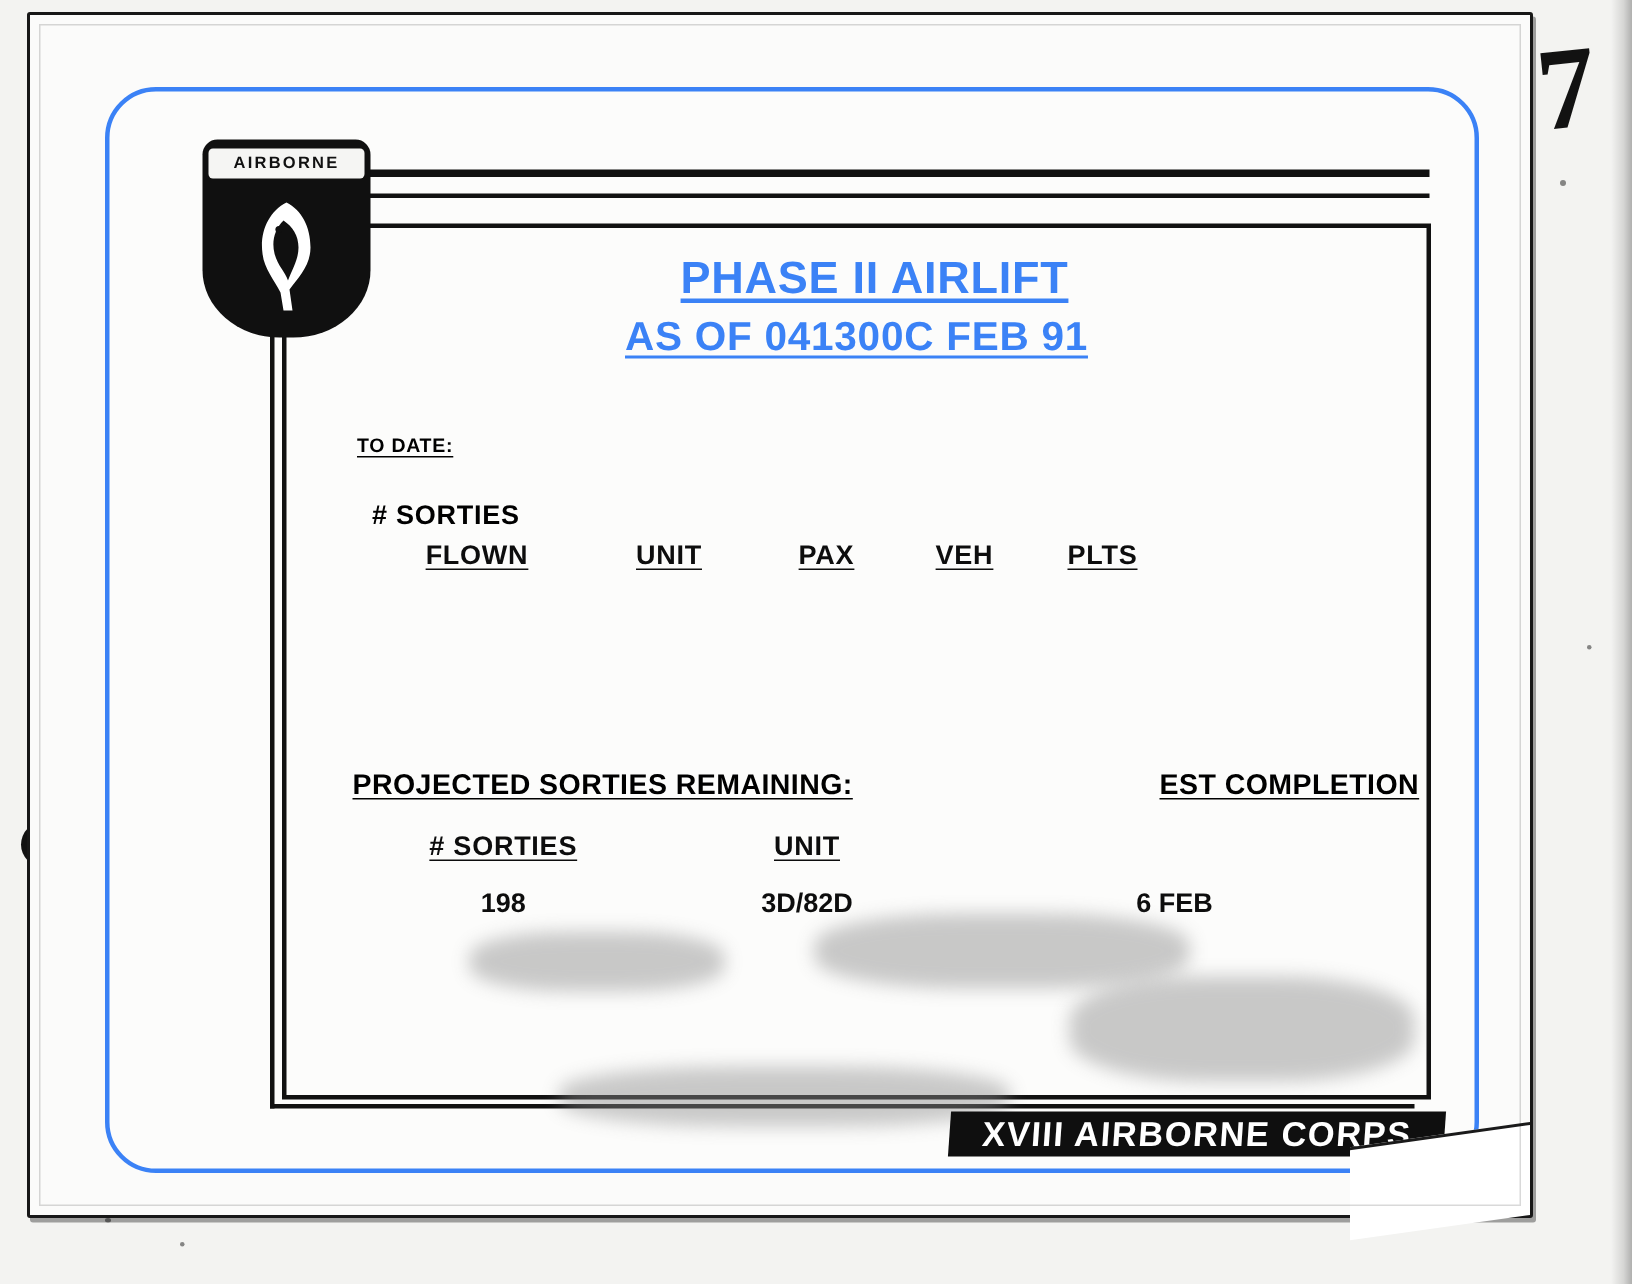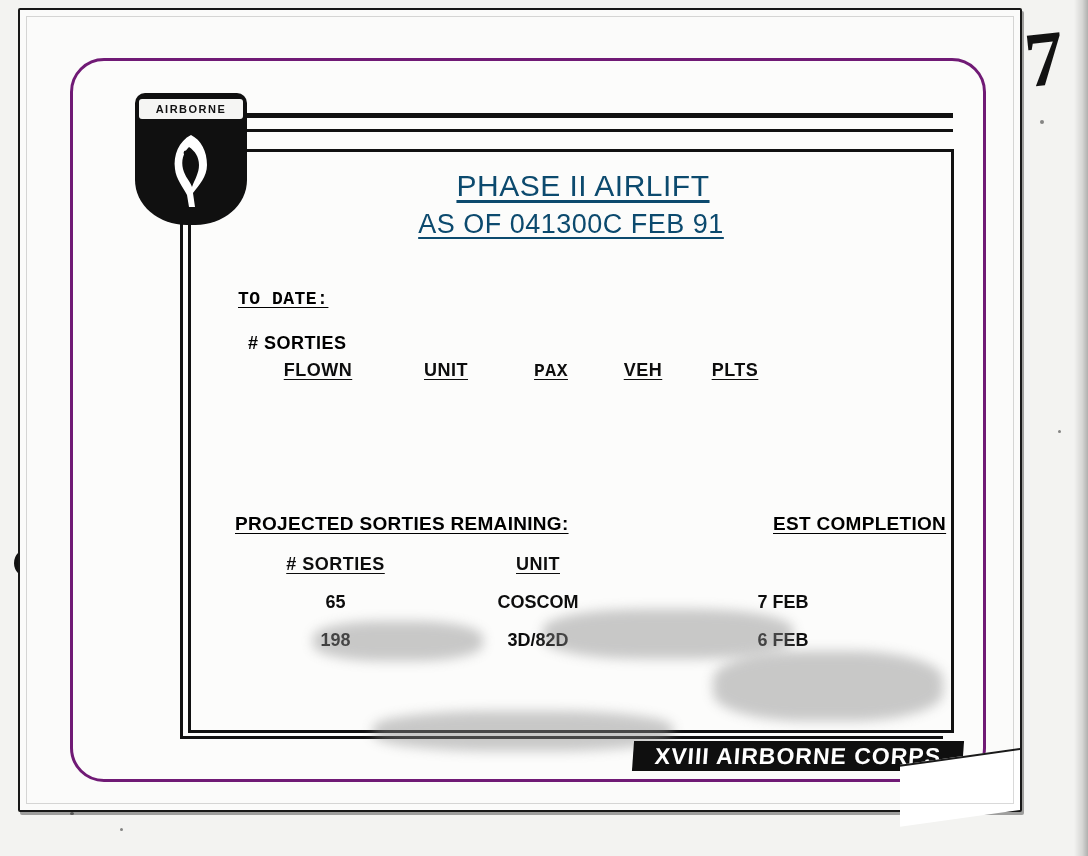--- a/index.html
+++ b/index.html
@@ -67,21 +67,21 @@
     transform-origin: right bottom;
   }
 
   
   #card {
     position: absolute;
     left: 50px;
     top: 48px;
     width: 910px;
     height: 718px;
-    border: 3px solid #701a75;
+    border: 3px solid #3b82f6;
     border-radius: 34px;
     background: #fcfcfb;
   }
 
   
   #rule-a {
     position: absolute;
     left: 120px;
     top: 52px;
     width: 760px;
@@ -147,23 +147,23 @@
     top: 38px;
     transform: translateX(-50%);
     width: 64px;
     height: 80px;
   }
 
   
   .ttl {
     position: absolute;
     text-align: center;
-    font-weight: normal;
+    font-weight: bold;
     letter-spacing: .5px;
-    color: #0c4a6e;
+    color: #3b82f6;
   }
   #title1 {
     left: 230px;
     top: 108px;
     width: 560px;
     font-size: 30px;
     text-decoration: underline;
     text-underline-offset: 4px;
   }
   #title2 {
@@ -172,26 +172,25 @@
     width: 560px;
     font-size: 27px;
     text-decoration: underline;
     text-underline-offset: 4px;
   }
 
   #todate {
     position: absolute;
     left: 165px;
     top: 228px;
-    font-size: 18px;
+    font-size: 13px;
     font-weight: bold;
     text-decoration: underline;
     text-underline-offset: 3px;
     letter-spacing: .5px;
-    font-family: Liberation Mono, monospace;
   }
 
   #sorties-word {
     position: absolute;
     left: 175px;
     top: 272px;
     font-size: 18px;
     font-weight: bold;
     letter-spacing: .5px;
   }
@@ -212,21 +211,21 @@
   table.grid th {
     text-decoration: underline;
     text-underline-offset: 3px;
     font-size: 18px;
     letter-spacing: .5px;
   }
 
   #tbl-todate { left: 190px; top: 296px; }
   #tbl-todate td.c0, #tbl-todate th.c0 { width: 110px; text-align: center; padding-right: 14px;}
   #tbl-todate td.c1, #tbl-todate th.c1 { width: 118px; }
-  #tbl-todate td.c2, #tbl-todate th.c2 { width: 92px; font-family: Liberation Mono, monospace; }
+  #tbl-todate td.c2, #tbl-todate th.c2 { width: 92px; }
   #tbl-todate td.c3, #tbl-todate th.c3 { width: 92px; }
   #tbl-todate td.c4, #tbl-todate th.c4 { width: 92px; text-decoration: underline; }
   #tbl-todate tr.data td { padding-top: 10px; }
 
   #proj-head {
     position: absolute;
     left: 162px;
     top: 452px;
     font-size: 19px;
     font-weight: bold;
@@ -377,25 +376,20 @@
       <table class="grid" id="tbl-proj">
         <thead>
           <tr>
             <th class="p0">#  SORTIES</th>
             <th class="p1">UNIT</th>
             <th class="p2 blank"></th>
           </tr>
         </thead>
         <tbody>
           <tr class="data">
-            <td class="p0">65</td>
-            <td class="p1">COSCOM</td>
-            <td class="p2">7  FEB</td>
-          </tr>
-          <tr class="data">
             <td class="p0">198</td>
             <td class="p1">3D/82D</td>
             <td class="p2">6  FEB</td>
           </tr>
         </tbody>
       </table>
 
       <div class="smudge" style="left:240px; top:560px; width:170px; height:40px;"></div>
       <div class="smudge" style="left:470px; top:548px; width:250px; height:50px;"></div>
       <div class="smudge" style="left:640px; top:590px; width:230px; height:70px;"></div>

